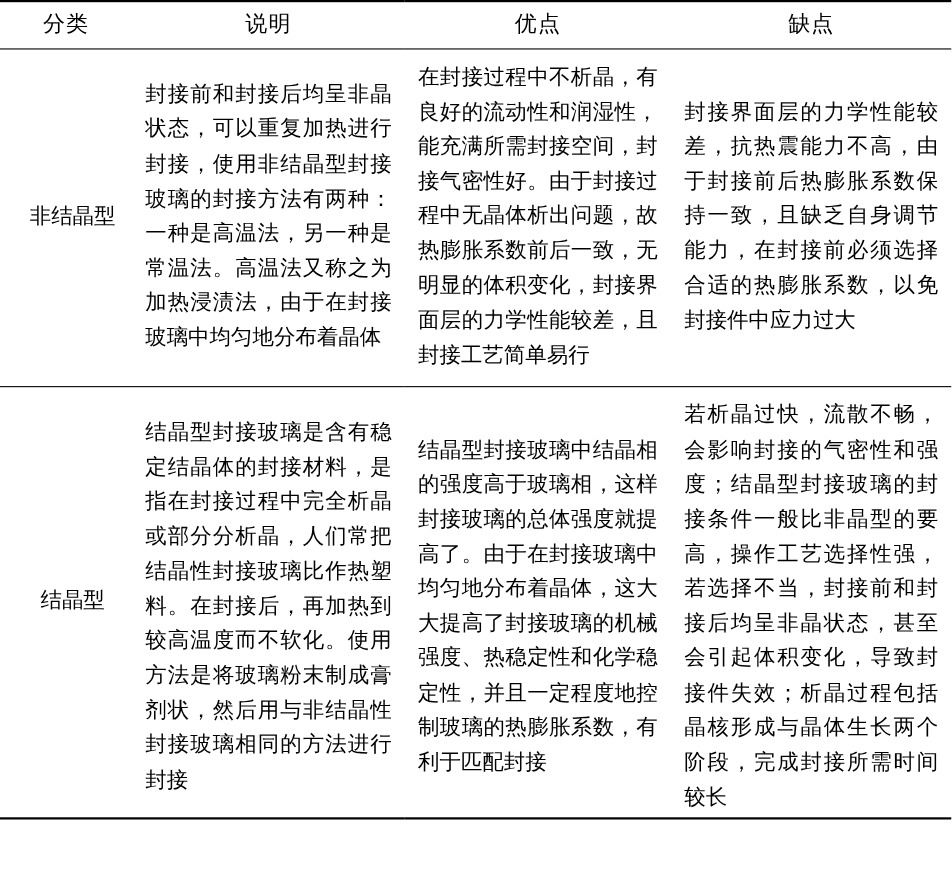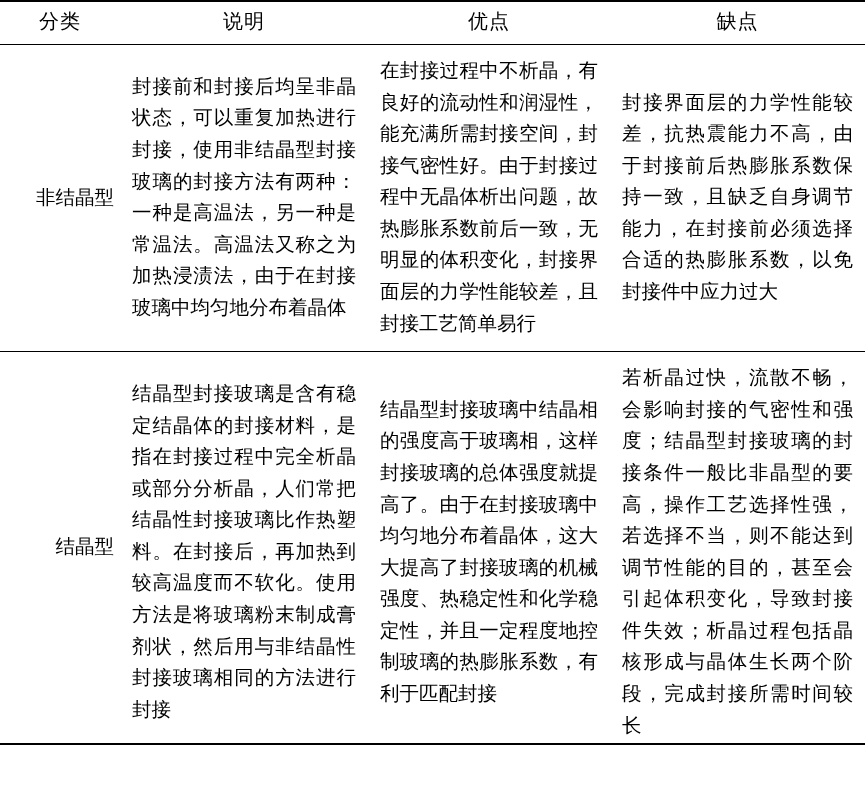--- a/index.html
+++ b/index.html
@@ -45,21 +45,21 @@
     padding: 10px 12px 12px 12px;
     line-height: 1.62;
     text-align: justify;
     text-justify: inter-ideograph;
     font-size: 19.5px;
   }
   tbody tr.row-1 td { border-bottom: 1px solid #000; }
   tbody tr.row-2 td { border-bottom: 2px solid #000; }
 
   td.cat {
-    text-align: right;
+    text-align: center;
     padding-left: 18px;
     padding-right: 6px;
     line-height: 1.6;
   }
   td.body-cell {
     text-align: justify;
     text-justify: inter-ideograph;
   }
   tbody tr.row-2 td.body-cell { padding-bottom: 2px; }
 </style>
@@ -86,17 +86,17 @@
       <tr class="row-1">
         <td class="cat">非结晶型</td>
         <td class="body-cell">封接前和封接后均呈非晶状态，可以重复加热进行封接，使用非结晶型封接玻璃的封接方法有两种：一种是高温法，另一种是常温法。高温法又称之为加热浸渍法，由于在封接玻璃中均匀地分布着晶体</td>
         <td class="body-cell">在封接过程中不析晶，有良好的流动性和润湿性，能充满所需封接空间，封接气密性好。由于封接过程中无晶体析出问题，故热膨胀系数前后一致，无明显的体积变化，封接界面层的力学性能较差，且封接工艺简单易行</td>
         <td class="body-cell">封接界面层的力学性能较差，抗热震能力不高，由于封接前后热膨胀系数保持一致，且缺乏自身调节能力，在封接前必须选择合适的热膨胀系数，以免封接件中应力过大</td>
       </tr>
       <tr class="row-2">
         <td class="cat">结晶型</td>
         <td class="body-cell">结晶型封接玻璃是含有稳定结晶体的封接材料，是指在封接过程中完全析晶或部分分析晶，人们常把结晶性封接玻璃比作热塑料。在封接后，再加热到较高温度而不软化。使用方法是将玻璃粉末制成膏剂状，然后用与非结晶性封接玻璃相同的方法进行封接</td>
         <td class="body-cell">结晶型封接玻璃中结晶相的强度高于玻璃相，这样封接玻璃的总体强度就提高了。由于在封接玻璃中均匀地分布着晶体，这大大提高了封接玻璃的机械强度、热稳定性和化学稳定性，并且一定程度地控制玻璃的热膨胀系数，有利于匹配封接</td>
-        <td class="body-cell">若析晶过快，流散不畅，会影响封接的气密性和强度；结晶型封接玻璃的封接条件一般比非晶型的要高，操作工艺选择性强，若选择不当，则不能达到调节性能的目的，甚至会引起体积变化，导致封接件失效；析晶过程包括晶核形成与晶体生长两个阶段，完成封接所需时间较长</td>
+        <td class="body-cell">若析晶过快，流散不畅，会影响封接的气密性和强度；结晶型封接玻璃的封接条件一般比非晶型的要高，操作工艺选择性强，若选择不当，封接前和封接后均呈非晶状态，甚至会引起体积变化，导致封接件失效；析晶过程包括晶核形成与晶体生长两个阶段，完成封接所需时间较长</td>
       </tr>
     </tbody>
   </table>
 </div>
 
 </body></html>

